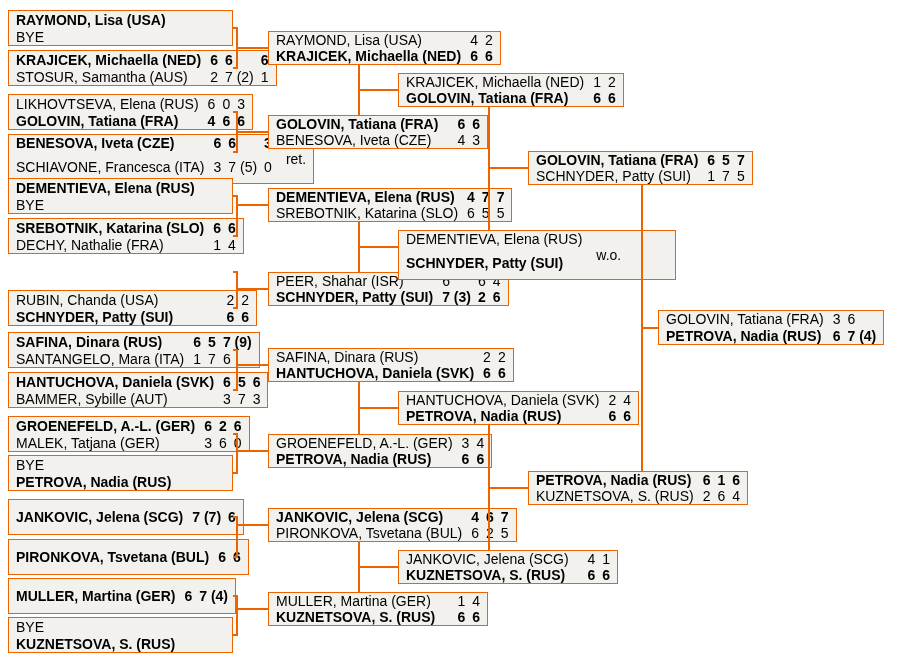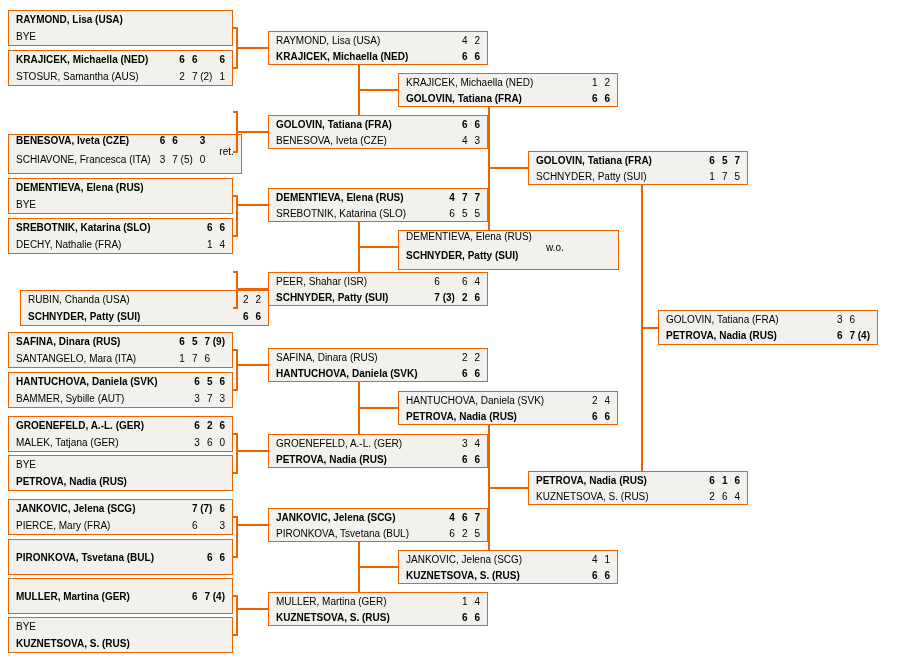--- a/index.html
+++ b/index.html
@@ -1,18 +1,18 @@
 <!DOCTYPE html>
 <html><head>
 <meta charset="utf-8">
 <style>
   html,body{margin:0;padding:0;background:#ffffff;}
   #bracket{
     position:relative;width:901px;height:660px;background:#ffffff;
-    font-family:"Liberation Sans",sans-serif;font-size:10px;color:#000;
+    font-family:"Liberation Sans",sans-serif;font-size:14px;color:#000;
     overflow:hidden;
   }
   .match{
     position:absolute;display:table;box-sizing:border-box;border-spacing:0;
     background:#F2F1ED;border:1px solid #EB6400;overflow:hidden;
   }
   .prow{display:table-row;}
   .pname{display:table-cell;vertical-align:middle;padding:0 2px 0 7px;white-space:nowrap;width:100%;}
   .pset{display:table-cell;vertical-align:middle;padding:0 0 0 7px;white-space:nowrap;}
   .pnote{display:table-cell;vertical-align:middle;padding:0 0 16px 7px;white-space:nowrap;font-weight:normal;}
@@ -41,20 +41,34 @@
         <span class="pset">6</span>
         <span class="pset">6</span>
       </span>
     <span class="prow">
         <span class="pname">STOSUR, Samantha (AUS)</span>
         <span class="pset">2</span>
         <span class="pset">7 (2)</span>
         <span class="pset">1</span>
       </span>
   </div>
+  <div class="match" style="left:8px;top:94px;width:225px;height:36px">
+    <span class="prow">
+        <span class="pname">LIKHOVTSEVA, Elena (RUS)</span>
+        <span class="pset">6</span>
+        <span class="pset">0</span>
+        <span class="pset">3</span>
+      </span>
+    <span class="prow w">
+        <span class="pname">GOLOVIN, Tatiana (FRA)</span>
+        <span class="pset">4</span>
+        <span class="pset">6</span>
+        <span class="pset">6</span>
+      </span>
+  </div>
   <div class="match" style="left:8px;top:134px;width:225px;height:36px">
     <span class="prow w">
         <span class="pname">BENESOVA, Iveta (CZE)</span>
         <span class="pset">6</span>
         <span class="pset">6</span>
         <span class="pset">3</span>
       </span>
     <span class="prow">
         <span class="pname">SCHIAVONE, Francesca (ITA)</span>
         <span class="pset">3</span>
@@ -76,21 +90,21 @@
         <span class="pname">SREBOTNIK, Katarina (SLO)</span>
         <span class="pset">6</span>
         <span class="pset">6</span>
       </span>
     <span class="prow">
         <span class="pname">DECHY, Nathalie (FRA)</span>
         <span class="pset">1</span>
         <span class="pset">4</span>
       </span>
   </div>
-  <div class="match" style="left:20px;top:290px;width:249px;height:36px">
+  <div class="match" style="left:8px;top:290px;width:249px;height:36px">
     <span class="prow">
         <span class="pname">RUBIN, Chanda (USA)</span>
         <span class="pset">2</span>
         <span class="pset">2</span>
       </span>
     <span class="prow w">
         <span class="pname">SCHNYDER, Patty (SUI)</span>
         <span class="pset">6</span>
         <span class="pset">6</span>
       </span>
@@ -143,25 +157,20 @@
       </span>
     <span class="prow w">
         <span class="pname">PETROVA, Nadia (RUS)</span>
       </span>
   </div>
   <div class="match" style="left:8px;top:499px;width:225px;height:36px">
     <span class="prow w">
         <span class="pname">JANKOVIC, Jelena (SCG)</span>
         <span class="pset">7 (7)</span>
         <span class="pset">6</span>
-      </span>
-    <span class="prow">
-        <span class="pname">PIERCE, Mary (FRA)</span>
-        <span class="pset">6</span>
-        <span class="pset">3</span>
       </span>
   </div>
   <div class="match" style="left:8px;top:539px;width:225px;height:36px">
     <span class="prow w">
         <span class="pname">PIRONKOVA, Tsvetana (BUL)</span>
         <span class="pset">6</span>
         <span class="pset">6</span>
       </span>
   </div>
   <div class="match" style="left:8px;top:578px;width:225px;height:36px">

